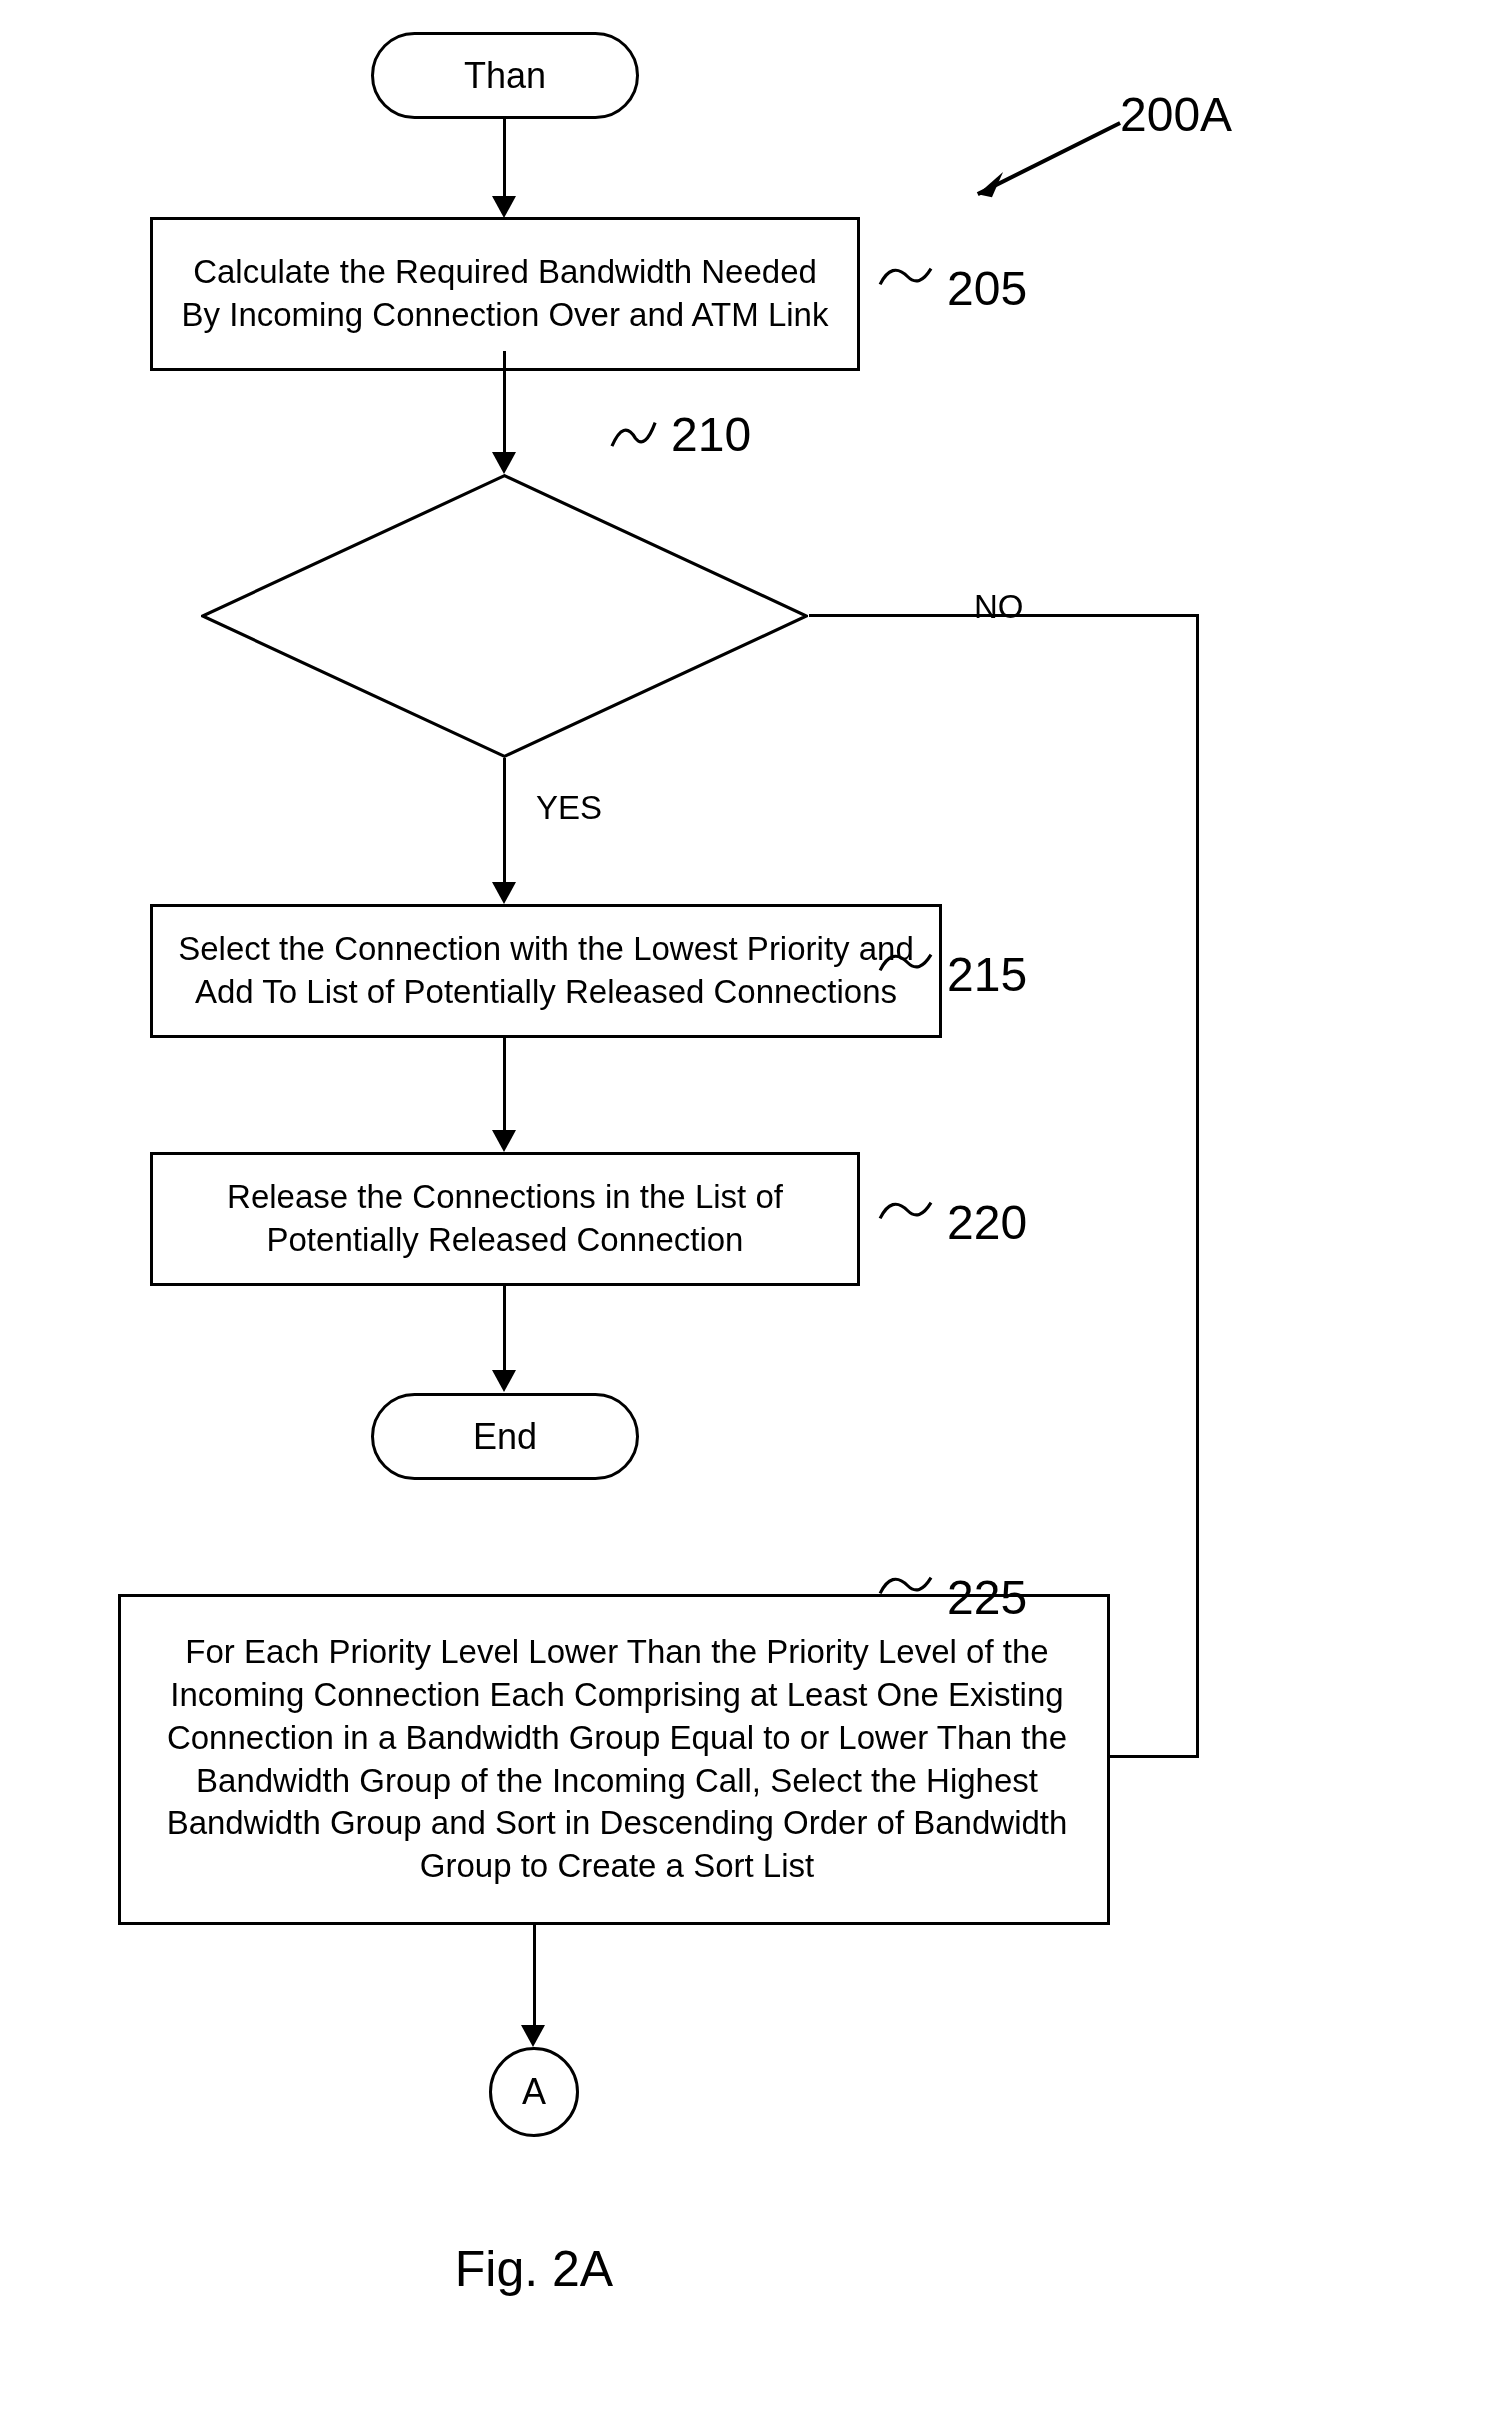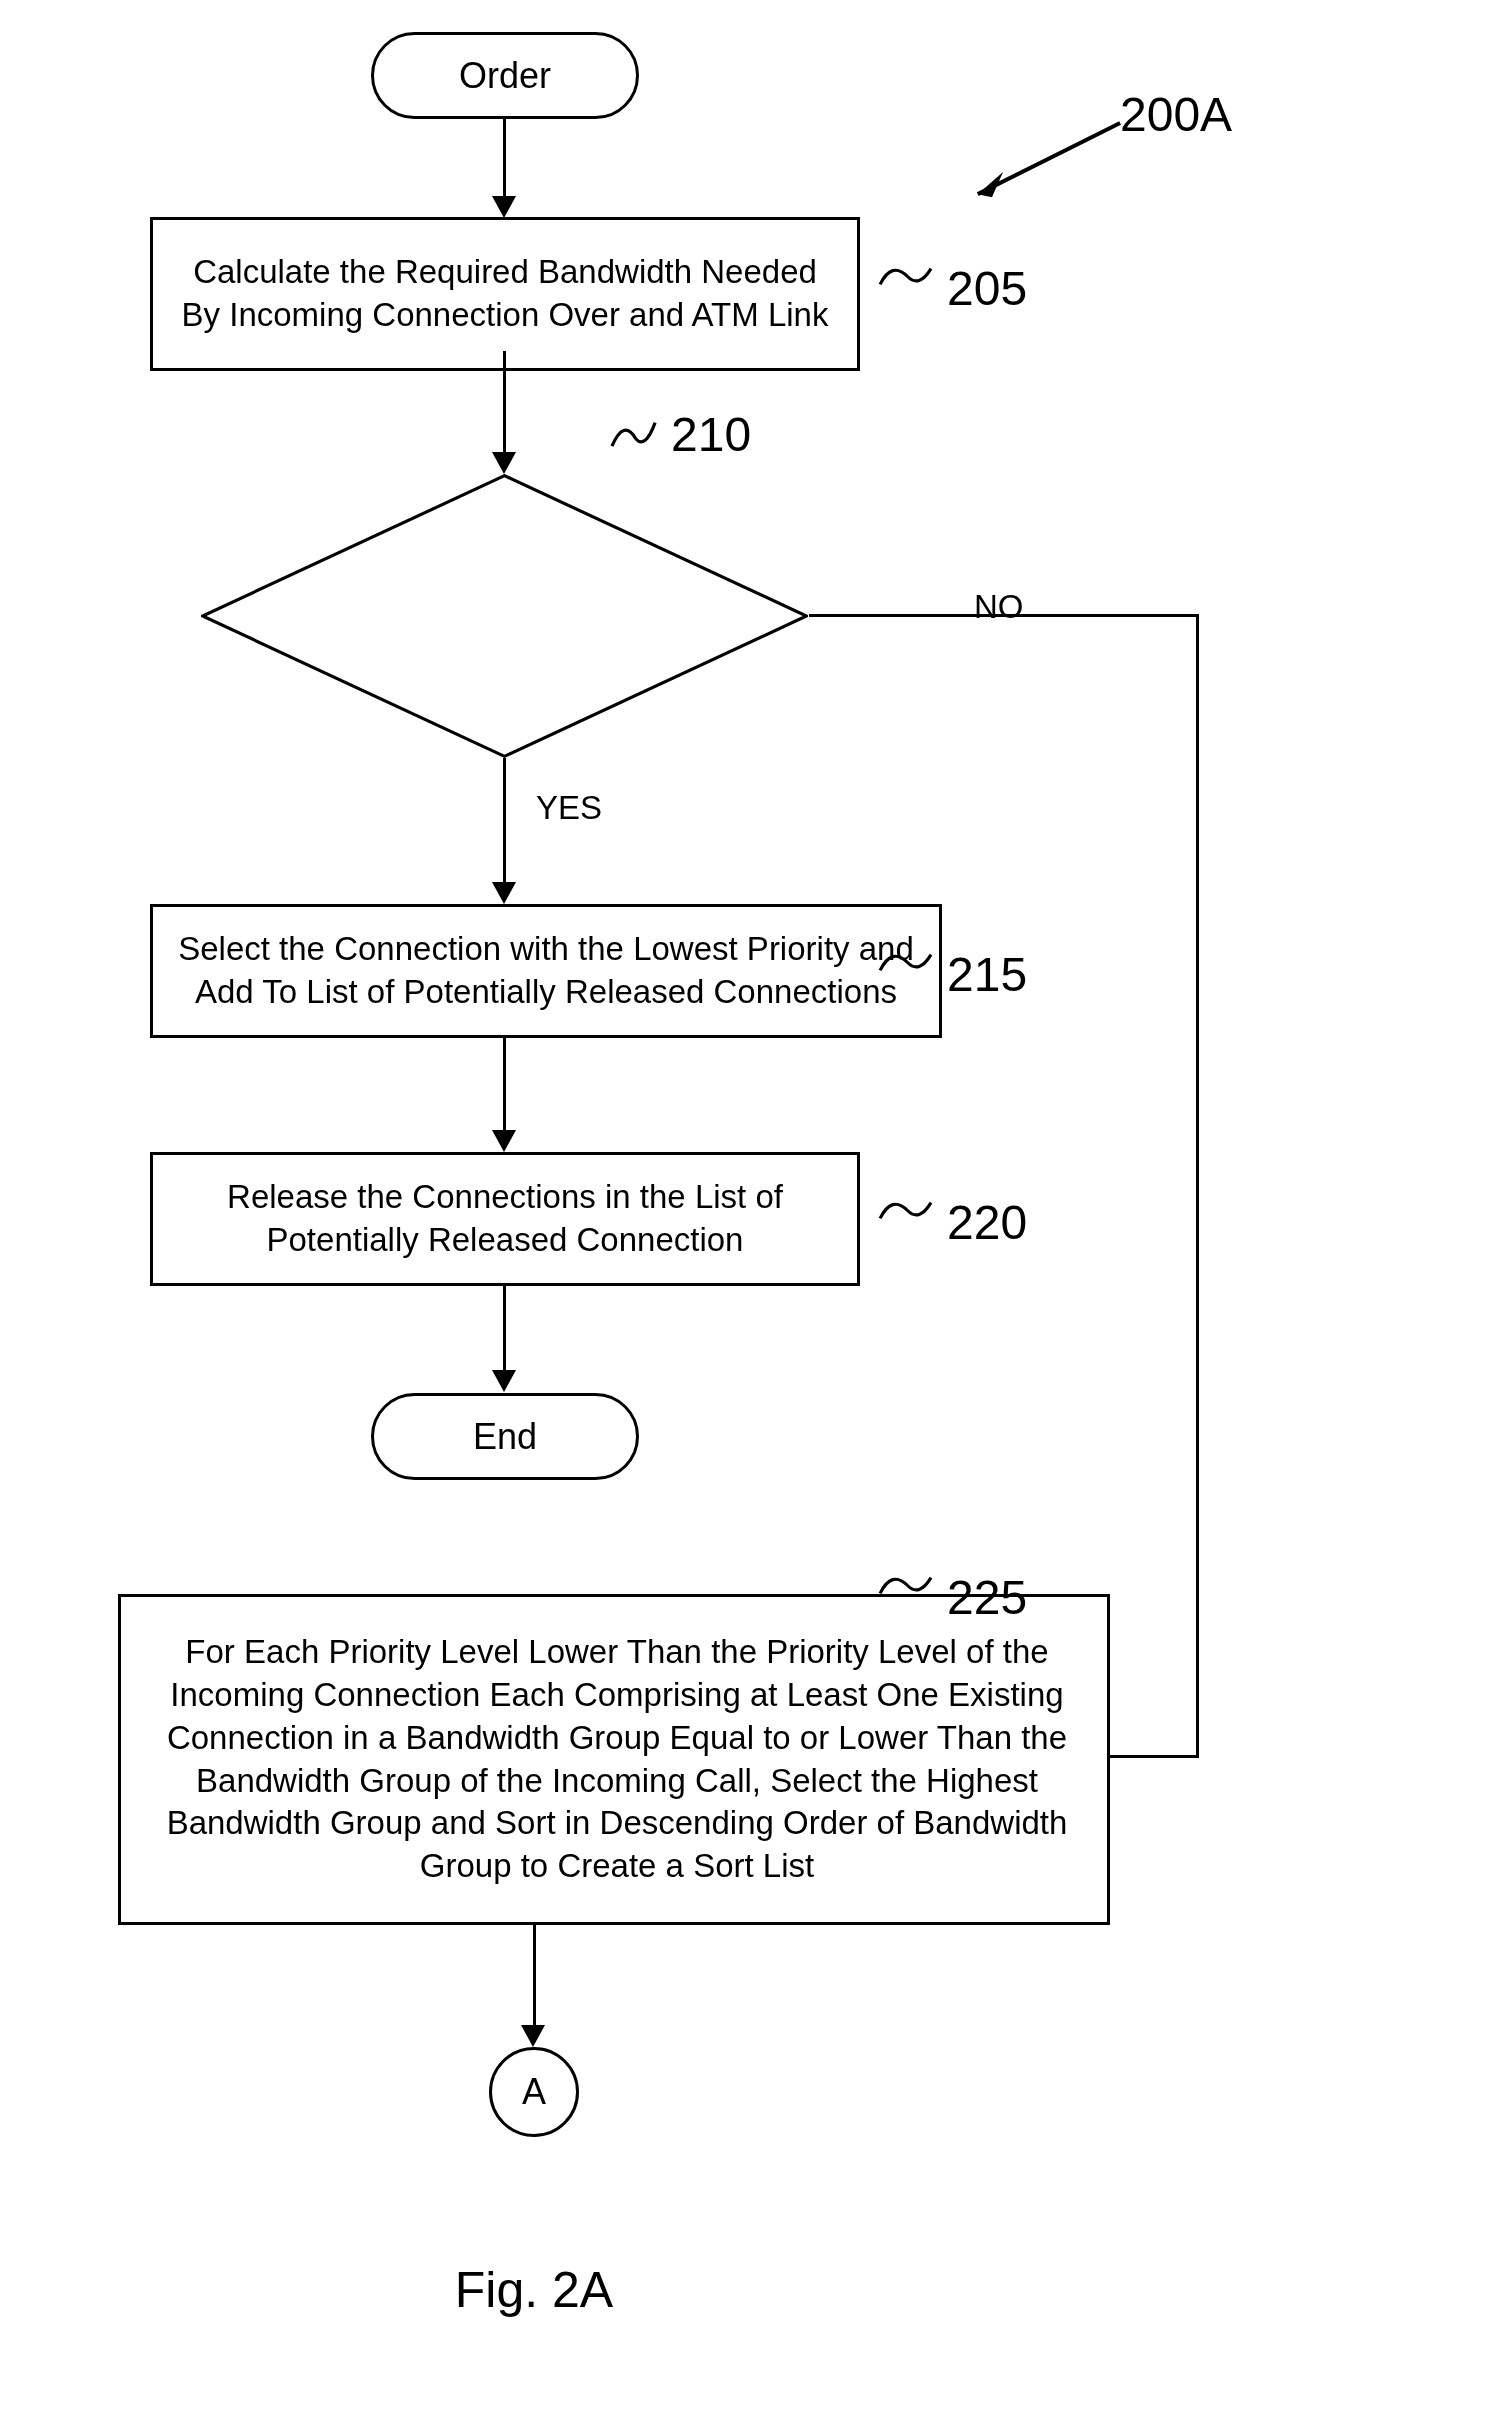--- a/index.html
+++ b/index.html
@@ -103,21 +103,21 @@
   .ref-squiggle {
     position:absolute;
   }
 </style>
 </head>
 <body>
 
 <div class="canvas">
 
   <div class="terminator" style="left:221px; top:0px; width:268px; height:87px;">
-    <span>Order</span>
+    <span>Than</span>
   </div>
 
   <div class="arrow-line" style="left:353px; top:87px; width:3.2px; height:79px;"></div>
   <div class="arrow-head-down" style="left:342px; top:164px;"></div>
 
   <div class="process" style="left:0px; top:185px; width:710px; height:154px;">
     <span>Calculate the Required Bandwidth Needed By Incoming Connection Over and ATM Link</span>
   </div>
 
   <svg class="ref-squiggle" style="left:726px; top:221px;" width="63" height="47" viewBox="0 0 80 60">
@@ -189,16 +189,16 @@
   <div class="connector-circle" style="left:339px; top:2015px; width:90px; height:90px;">
     <span>A</span>
   </div>
 
   <span class="ref-num" style="left:970px; top:55px;">200A</span>
   <svg class="ref-arrow" style="left:804px; top:83px;" width="174" height="95" viewBox="0 0 220 120">
     <line x1="210" y1="10" x2="30" y2="100" stroke="#000" stroke-width="5"></line>
     <polygon points="30,100 62,72 48,104" fill="#000"></polygon>
   </svg>
 
-  <span class="figcap" style="top:2208px; left:384px;margin-top:21px;">Fig. 2A</span>
+  <span class="figcap" style="top:2208px; left:384px;">Fig. 2A</span>
 
 </div>
 
 
 </body></html>

